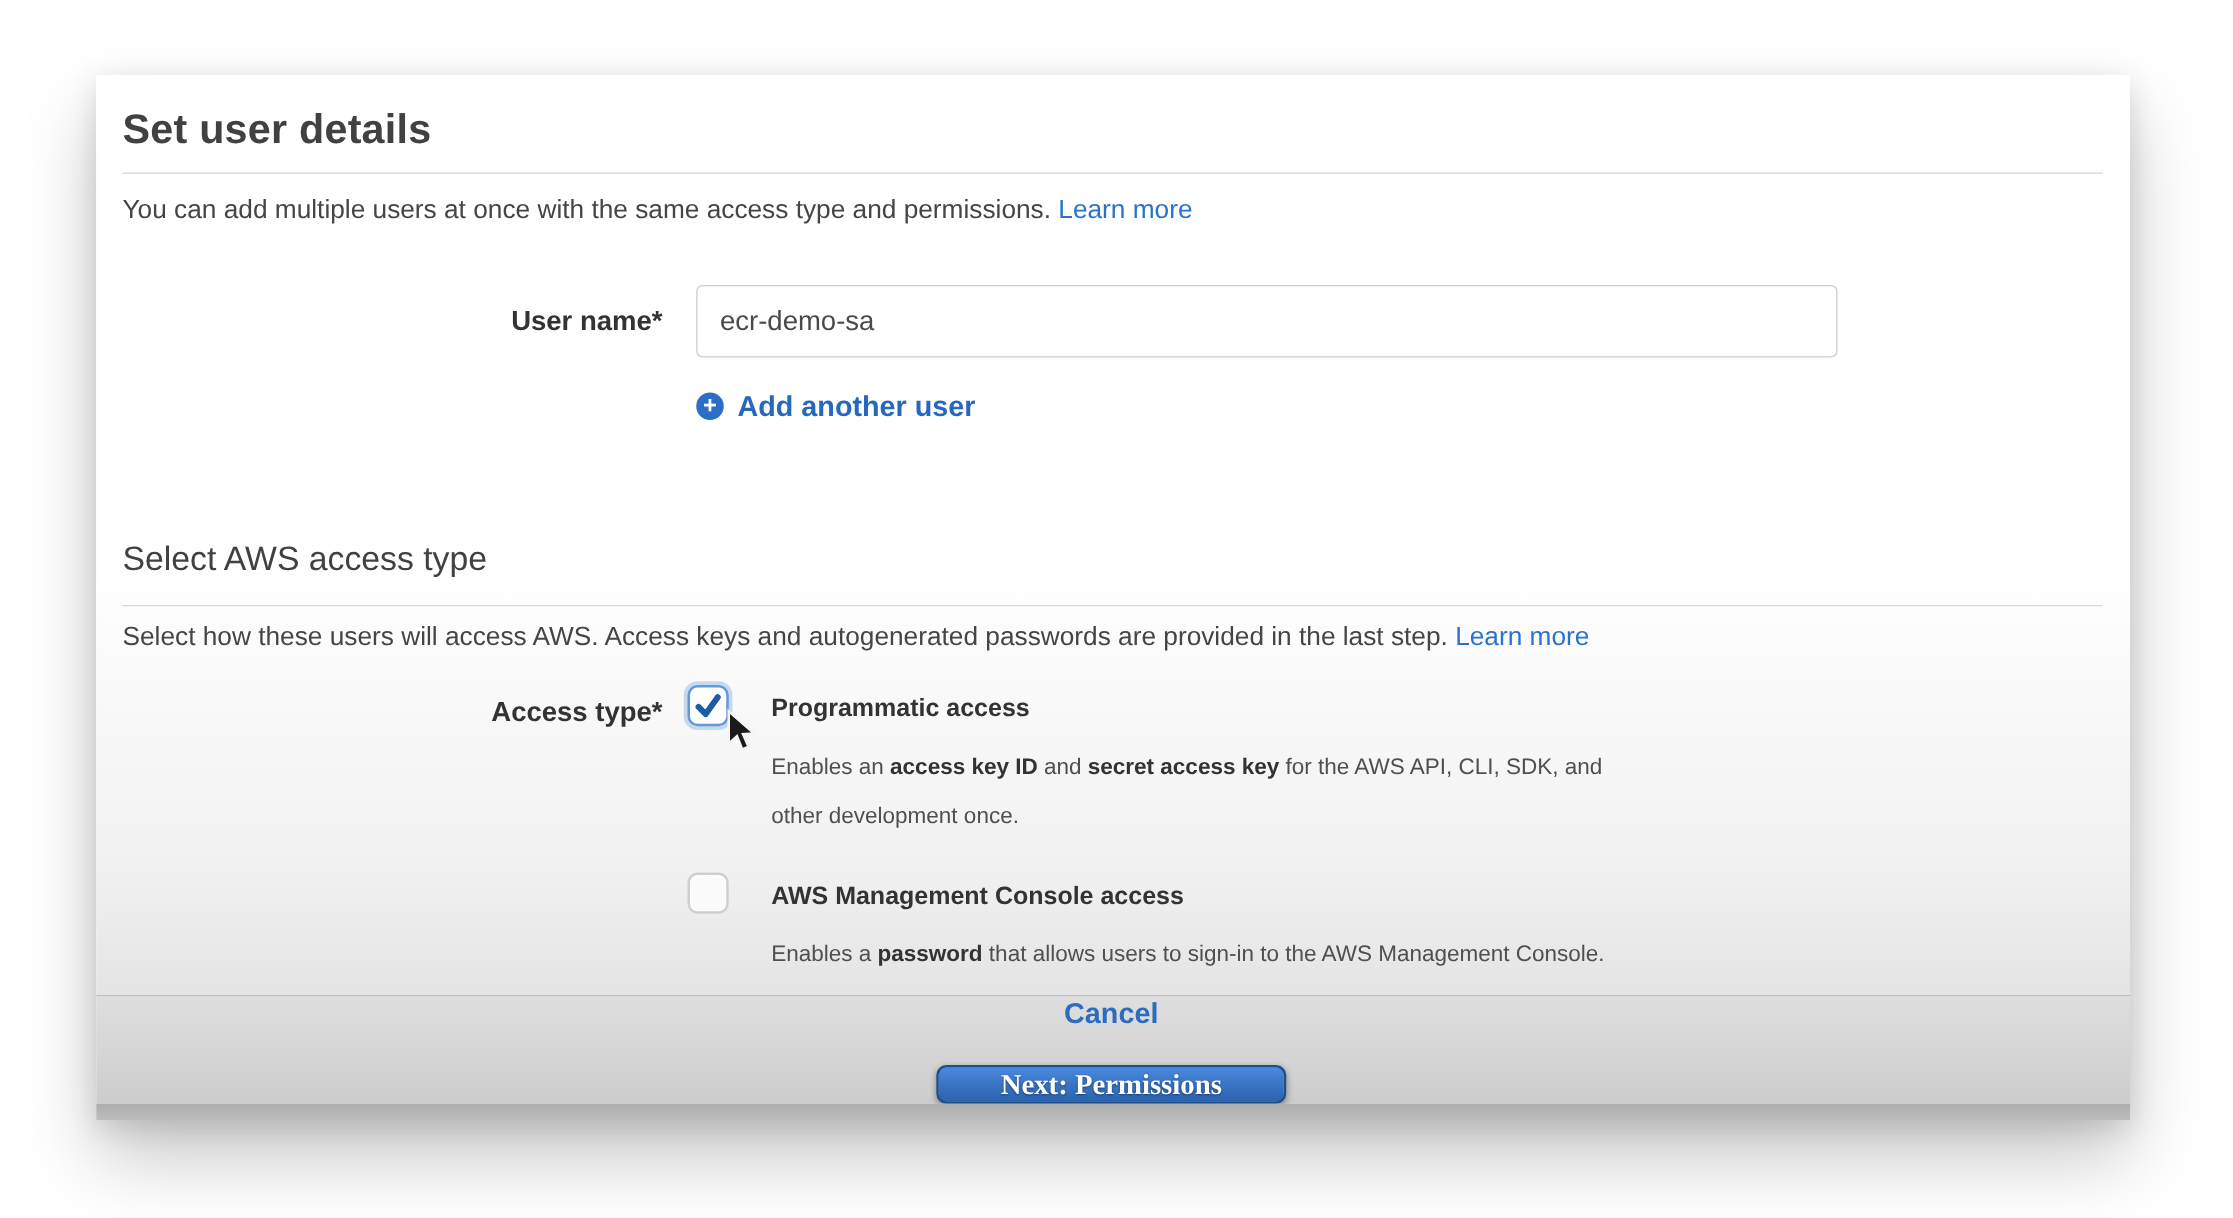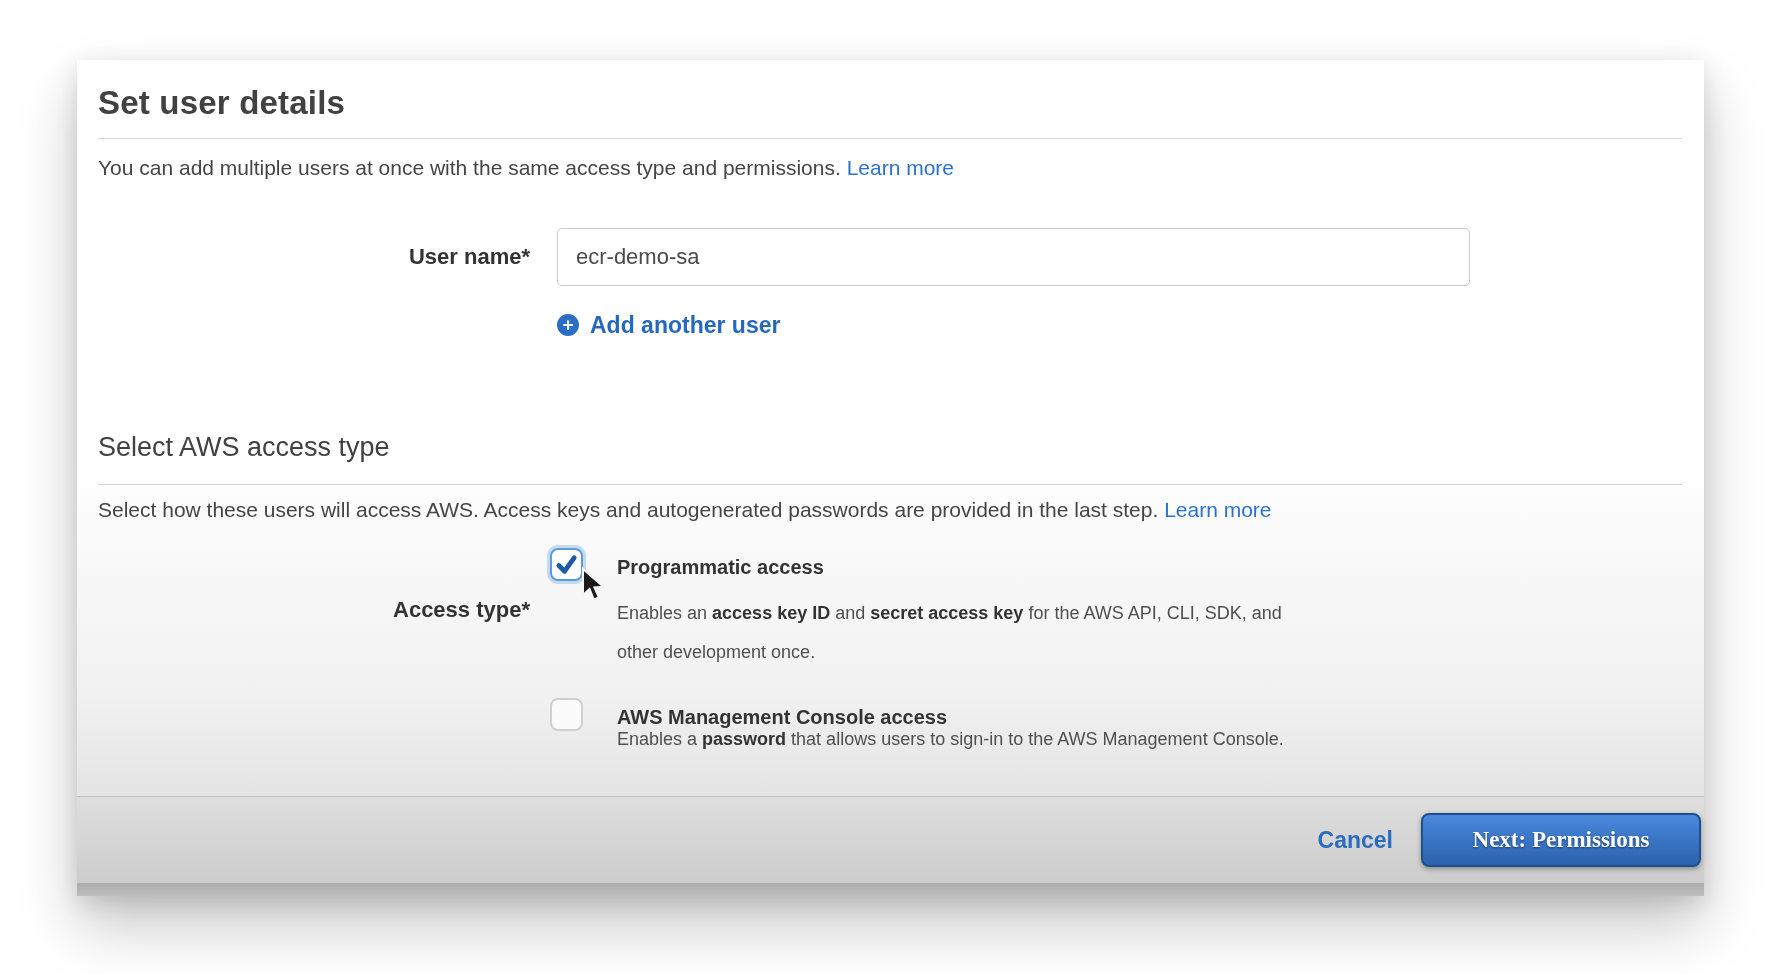--- a/index.html
+++ b/index.html
@@ -30,21 +30,21 @@
   .para { position:absolute; left:21px; font-size:21px; color:#454545; }
   .para-1 { top:96px; }
   .para-2 { top:438px; }
   a.link { color:#2a72cc; text-decoration:none; cursor:pointer; }
 
   .field-label {
     position:absolute; left:0; width:453px; text-align:right;
     font-size:22px; font-weight:bold; color:#333333;
   }
   .username-label { top:184px; }
-  .access-label  { top:497px;margin-top:40px; }
+  .access-label  { top:497px; }
 
   .text-input {
     position:absolute; left:480px; top:168px; width:913px; height:58px;
     border:1px solid #cbcbcb; border-radius:5px; background:#ffffff;
     font-family:"Liberation Sans", sans-serif;
     font-size:22px; color:#4a4a4a; padding:0 18px; outline:none;
   }
 
   .add-user {
     position:absolute; left:480px; top:250px; height:30px;
@@ -71,31 +71,32 @@
     box-shadow:0 0 0 3px rgba(100,160,220,0.35);
     display:flex; align-items:center; justify-content:center;
   }
   .checkbox.unchecked { top:638px; border:2px solid #cfcfcf; background:#fbfbfb; }
 
   .option-title { position:absolute; left:540px; font-size:20px; font-weight:bold; color:#333333; cursor:pointer; }
   .opt1-title { top:496px; }
   .opt2-title { top:646px; }
   .option-desc { position:absolute; left:540px; font-size:18px; color:#4f4f4f; line-height:39px; }
   .opt1-desc { top:534px; }
-  .opt2-desc { top:660px; }
+  .opt2-desc { top:684px; }
   .option-desc .b { font-weight:bold; color:#333333; }
 
   .cursor-svg { position:absolute; left:498px; top:506px; pointer-events:none; }
 
   .card-footer {
     height:87px; width:100%;
     background:linear-gradient(180deg,#dedede 0%,#d4d4d4 60%,#cccccc 100%);
     border-top:1px solid #bdbdbd;
     display:flex; align-items:center; justify-content:flex-end; gap:28px;
     padding-right:3px;
+    flex-direction:column;
   }
   .cancel-link { font-size:23px; font-weight:bold; color:#2a6cc0; cursor:pointer; }
   .next-btn {
     width:280px; height:54px; border-radius:8px;
     border:2px solid #1f4f8b;
     background:linear-gradient(180deg,#4b8ade 0%,#3a74c4 50%,#2c63ae 100%);
     box-shadow:0 2px 5px rgba(0,0,0,0.35);
     color:#ffffff; font-family:Liberation Serif, serif;
     font-size:23px; font-weight:bold; text-shadow:0 1px 2px rgba(0,0,0,0.45);
     cursor:pointer;

